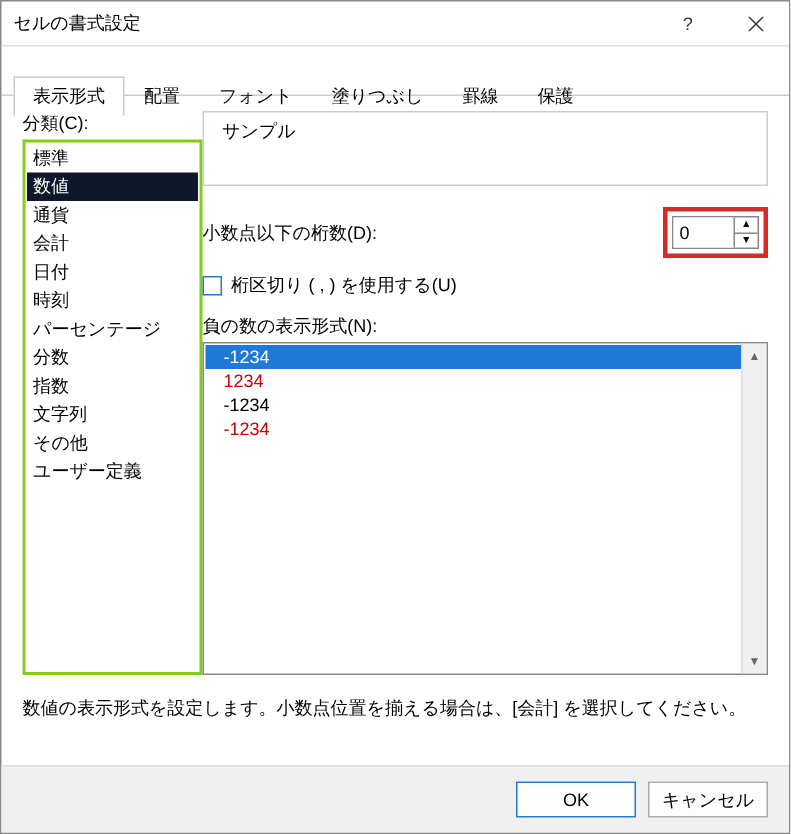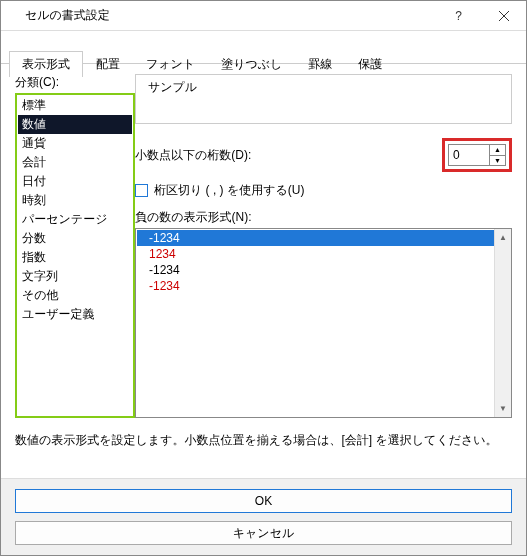--- a/index.html
+++ b/index.html
@@ -15,21 +15,21 @@
     height: 556px;
     border: 1px solid #888;
     background: #fff;
     display: flex;
     flex-direction: column;
   }
   .titlebar {
     height: 30px;
     display: flex;
     align-items: center;
-    padding-left: 24px;
+    padding-left: 8px;
     border-bottom: 1px solid #ddd;
   }
   .titlebar .title { flex: 1; }
   .titlebar .tbtn {
     width: 45px;
     height: 30px;
     display: flex;
     align-items: center;
     justify-content: center;
     color: #333;
@@ -156,21 +156,20 @@
   }
   .scrollbar .track { flex: 1; }
   .desc { margin: 14px 0 4px 0; min-height: 36px; }
   .footer {
     border-top: 1px solid #ddd;
     padding: 10px 14px;
     display: flex;
     justify-content: flex-end;
     gap: 8px;
     background: #f0f0f0;
-    flex-direction: column;
   }
   .btn {
     min-width: 80px;
     height: 24px;
     border: 1px solid #aaa;
     background: #fdfdfd;
     display: flex;
     align-items: center;
     justify-content: center;
   }

